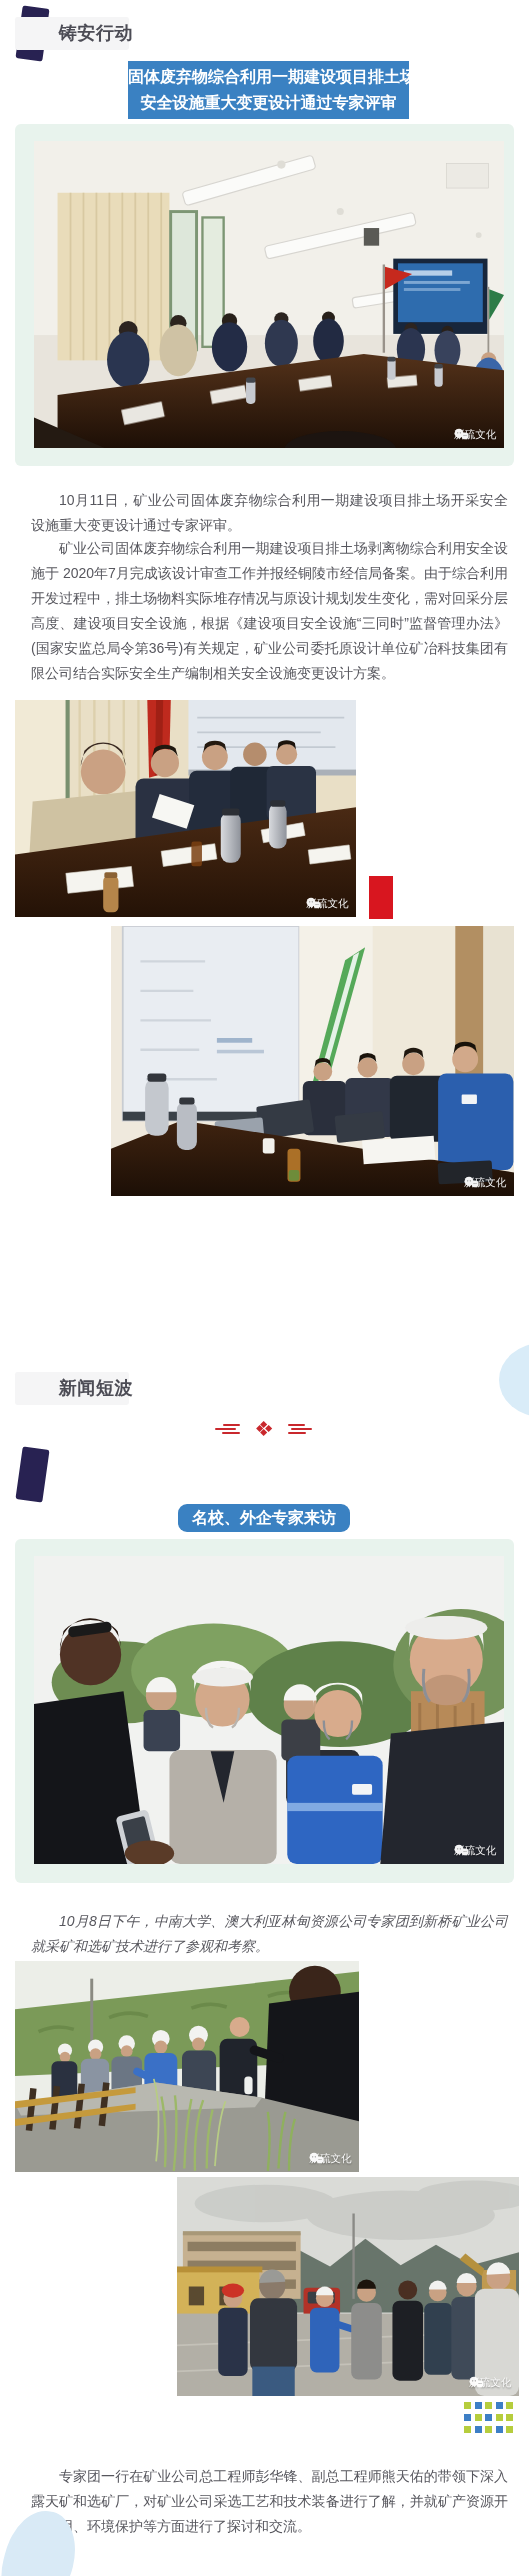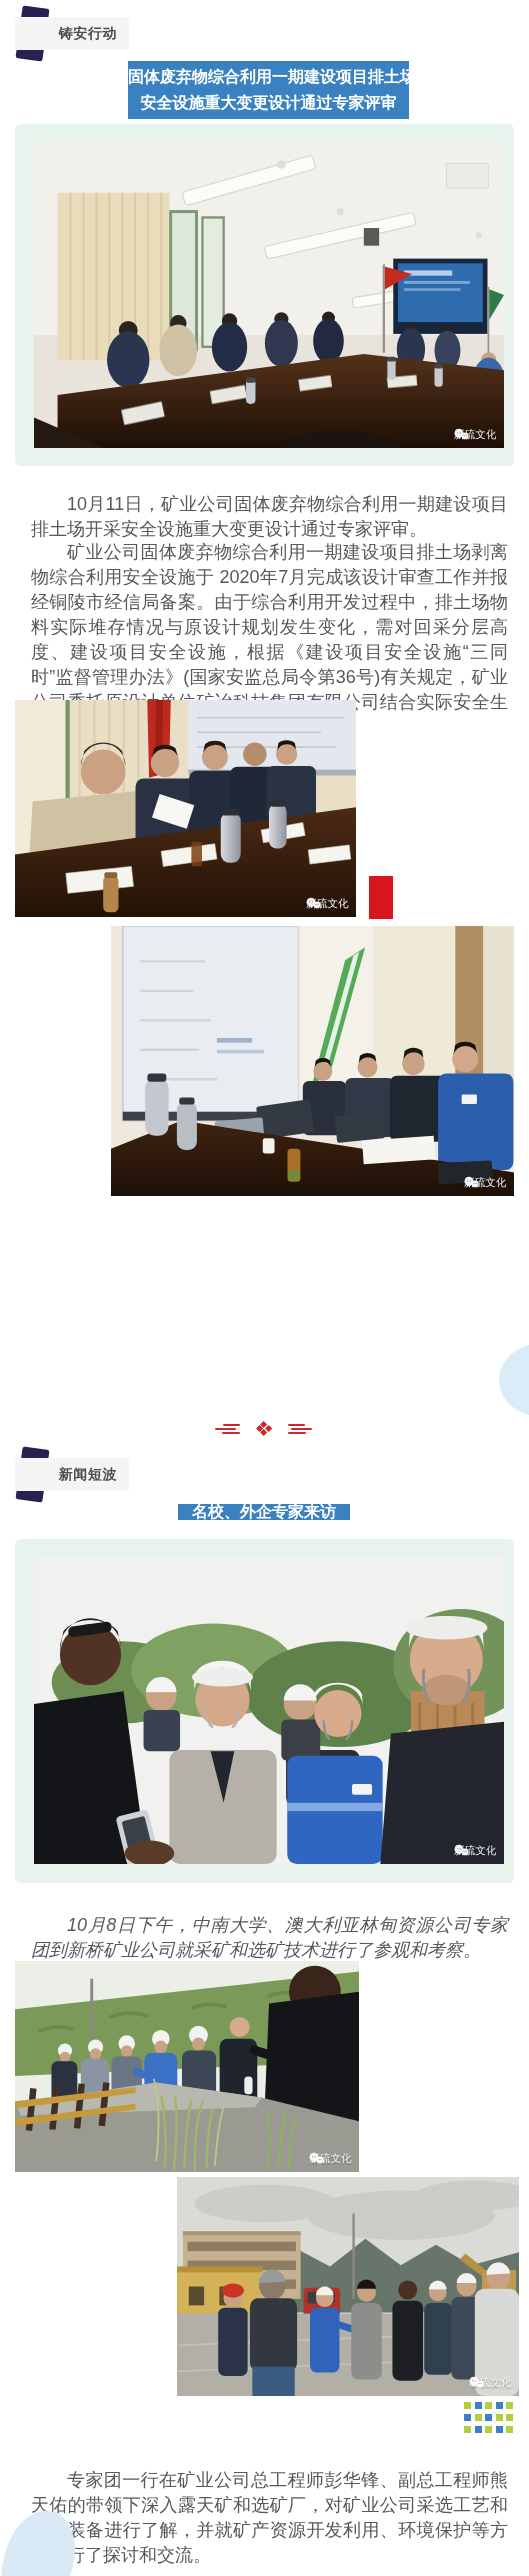--- a/index.html
+++ b/index.html
@@ -1,35 +1,35 @@
 <!DOCTYPE html>
 <html style="font-size:9.4px"><head>
 <meta charset="utf-8">
 <style>
   html,body{margin:0;padding:0;background:#fff;}
   #page{position:relative;width:530px;height:2576px;overflow:hidden;background:#ffffff;
         font-family:"Liberation Sans","DejaVu Sans",sans-serif;}
   
   .hdr-bar{position:absolute;width:27px;height:53px;background:#282252;border-radius:2.4px;transform:rotate(8deg);}
   .hdr-box{position:absolute;left:14.7px;width:114px;height:33px;background:#f5f5f6;border-radius:2.4px;}
-  .hdr-text{position:absolute;left:44px;top:0;line-height:33px;font-size:14px;font-weight:bold;color:#4c4c55;letter-spacing:0.6px;white-space:nowrap;}
+  .hdr-text{position:absolute;left:44px;top:0;line-height:33px;font-size:18px;font-weight:bold;color:#4c4c55;letter-spacing:0.6px;white-space:nowrap;}
   
   .banner{position:absolute;background:#3a81c2;color:#ffffff;font-weight:bold;font-size:16px;text-align:center;
           display:flex;flex-direction:column;justify-content:center;gap:5.9px;}
   .banner .bl{display:block;line-height:20px;white-space:nowrap;}
   
   .mint{position:absolute;left:15.3px;width:499px;background:#e8f3ed;border-radius:5.9px;}
   
   .photo{position:absolute;overflow:hidden;background:#9a958c;}
   .photo svg{position:absolute;left:0;top:0;width:100%;height:100%;display:block;}
   .wm{position:absolute;right:7.6px;bottom:5.9px;display:flex;align-items:center;gap:3.5px;color:#ffffff;
       font-size:10.6px;opacity:.95;text-shadow:0 0.6px 1.8px rgba(0,0,0,.45);}
   .wm svg{width:14.7px;height:13px;}
   
-  .para{position:absolute;left:31px;width:477px;font-size:18px;line-height:25px;color:#57575e;
+  .para{position:absolute;left:31px;width:477px;font-size:14px;line-height:25px;color:#57575e;
         text-align:justify;text-indent:2em;}
   
   .red-block{position:absolute;left:369px;top:876px;width:24px;height:43px;background:#d8161f;}
   .circle-deco{position:absolute;border-radius:50%;background:#d9ecf8;}
   .dv{position:absolute;height:1.8px;background:#c9282d;border-radius:1.2px;}
   .diamond{position:absolute;width:5.3px;height:5.3px;background:#c9282d;transform:rotate(45deg);}
   .sq-grid{position:absolute;left:464px;top:2402px;width:53px;height:33px;}
   .sq{position:absolute;width:7px;height:7px;}
   .blob{position:absolute;left:3.5px;top:2510px;width:69px;height:104px;background:#d9eaf6;
         border-radius:52% 48% 55% 45%;transform:rotate(14deg);}
@@ -283,25 +283,25 @@
     <div class="diamond" style="left:261px;top:1422px;"></div>
     <div class="diamond" style="left:257px;top:1426px;"></div>
     <div class="diamond" style="left:266px;top:1426px;"></div>
     <div class="diamond" style="left:261px;top:1430px;"></div>
     <div class="dv" style="left:288px;top:1424px;width:16.5px;"></div>
     <div class="dv" style="left:291px;top:1428px;width:21px;"></div>
     <div class="dv" style="left:288px;top:1432px;width:17.7px;"></div>
   </div>
 
   <div class="hdr-bar" style="left:19px;top:1448px;"></div>
-  <div class="hdr-box" style="top:1458px;text-align:right;">
+  <div class="hdr-box" style="top:1372px;text-align:right;">
     <span class="hdr-text">新闻短波</span>
   </div>
 
-  <div class="banner" style="left:178px;top:1504px;width:172px;height:16px;">
+  <div class="banner" style="left:178px;top:1504px;width:172px;height:28px;border-radius:9px;">
     <span class="bl">名校、外企专家来访</span>
   </div>
 
   <div class="mint" style="top:1539px;height:344px;"></div>
   <div class="photo" style="left:34px;top:1556px;width:470px;height:308px;" title="外企专家现场交流">
     <svg viewBox="0 0 798 524" preserveAspectRatio="none">
       <rect width="798" height="524" fill="#f1f2f0"></rect>
       <g fill="#6e8d52">
         <ellipse cx="150" cy="215" rx="120" ry="70"></ellipse>
         <ellipse cx="305" cy="195" rx="140" ry="80" fill="#7fa161"></ellipse>

